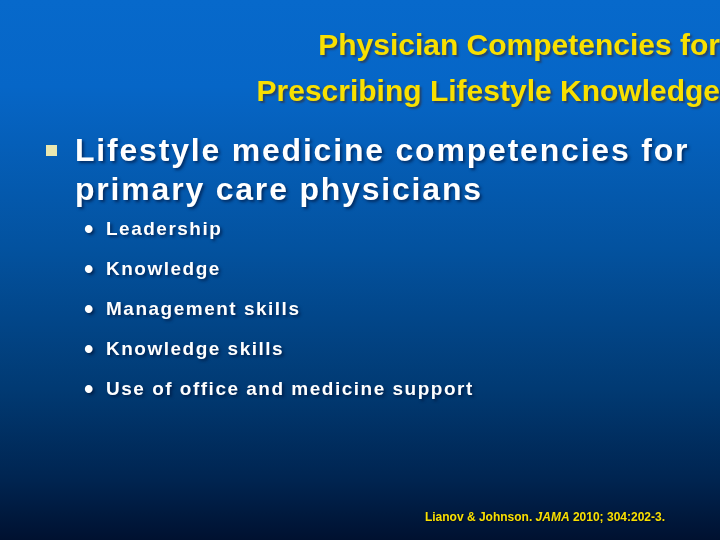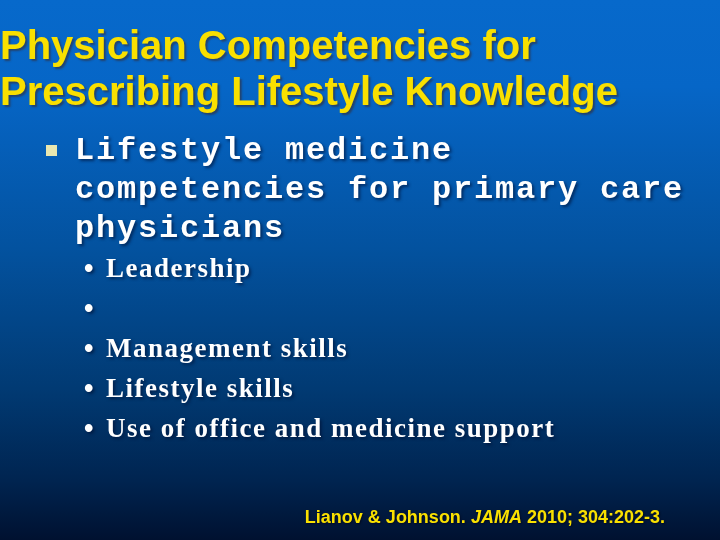--- a/index.html
+++ b/index.html
@@ -15,34 +15,34 @@
       #03529f 46%,
       #013a73 72%,
       #002450 89%,
       #001130 100%);
   }
   .title {
     position: absolute;
     top: 22px;
     left: 0;
     width: 720px;
-    text-align: left;
-    font-size: 40px;
+    text-align: right;
+    font-size: 30px;
     line-height: 46px;
     font-weight: bold;
     color: #f9e000;
     text-shadow: 2px 2px 2px rgba(70, 25, 0, 0.45);
   }
   .content {
     position: absolute;
     left: 44px;
     top: 131px;
     right: 20px;
   }
-  .l1 { display: flex; font-family: Liberation Mono, monospace; }
+  .l1 { display: flex; }
   .sq {
     width: 11px;
     height: 11px;
     background: #e9e7b0;
     margin: 14px 18px 0 2px;
     flex: none;
   }
   .l1text {
     font-size: 32px;
     line-height: 39px;
@@ -56,34 +56,33 @@
   .dot {
     width: 22px;
     flex: none;
     font-size: 27px;
     line-height: 40px;
     font-weight: bold;
     color: #ffffff;
     text-shadow: 2px 2px 3px rgba(0, 15, 50, 0.6);
   }
   .l2text {
-    font-size: 27px;
+    font-size: 19px;
     line-height: 40px;
     font-weight: bold;
     color: #ffffff;
     letter-spacing: 1.5px;
     max-width: 470px;
     text-shadow: 2px 2px 3px rgba(0, 15, 50, 0.6);
-    font-family: Liberation Serif, serif;
   }
   .citation {
     position: absolute;
     top: 506px;
     right: 55px;
-    font-size: 18px;
+    font-size: 12px;
     line-height: 22px;
     font-weight: bold;
     color: #f9e000;
     text-shadow: 1px 1px 2px rgba(0, 0, 20, 0.6);
     white-space: nowrap;
   }
   .citation .journal { font-style: italic; }
 </style>
 </head>
 <body>
@@ -102,30 +101,31 @@
       <div class="l1text">Lifestyle medicine competencies for primary care physicians</div>
     </div>
 
     <div class="l2">
       <span class="dot">•</span>
       <div class="l2text">Leadership</div>
     </div>
 
     <div class="l2">
       <span class="dot">•</span>
+      <div class="l2text">Knowledge</div>
     </div>
 
     <div class="l2">
       <span class="dot">•</span>
       <div class="l2text">Management skills</div>
     </div>
 
     <div class="l2">
       <span class="dot">•</span>
-      <div class="l2text">Lifestyle skills</div>
+      <div class="l2text">Knowledge skills</div>
     </div>
 
     <div class="l2">
       <span class="dot">•</span>
       <div class="l2text">Use of office and medicine support</div>
     </div>
 
   </div>
 
   <div class="citation">

